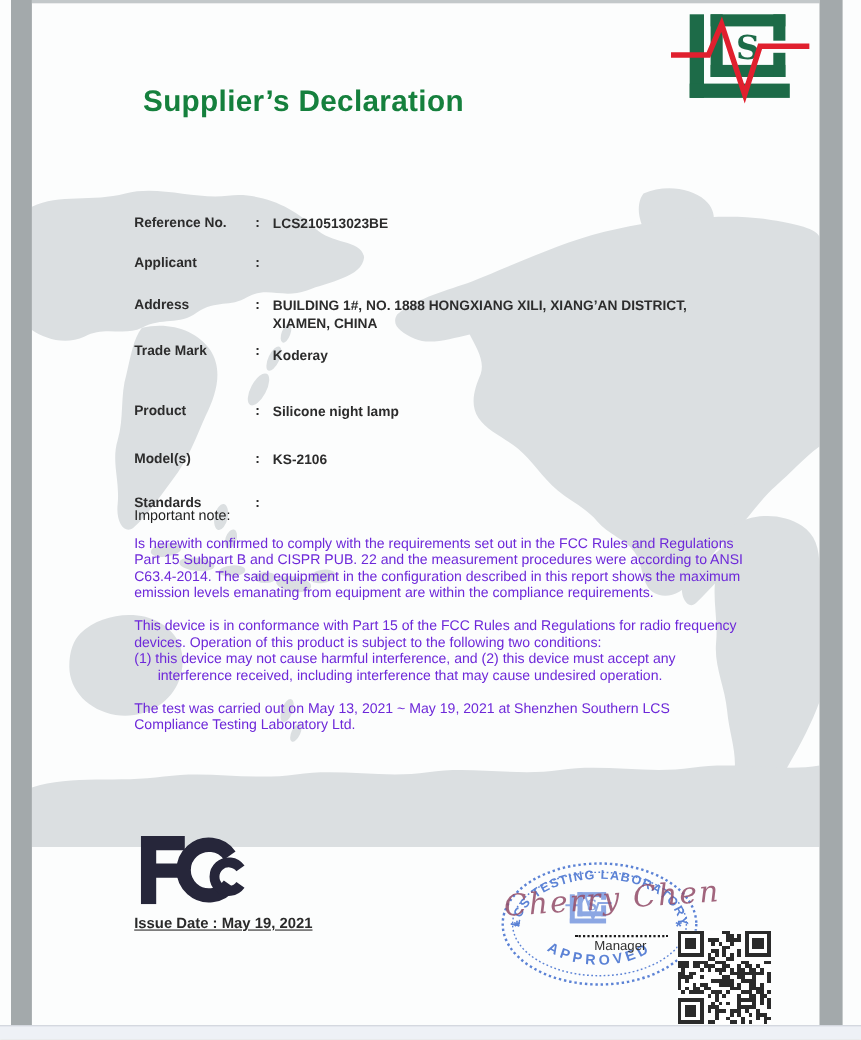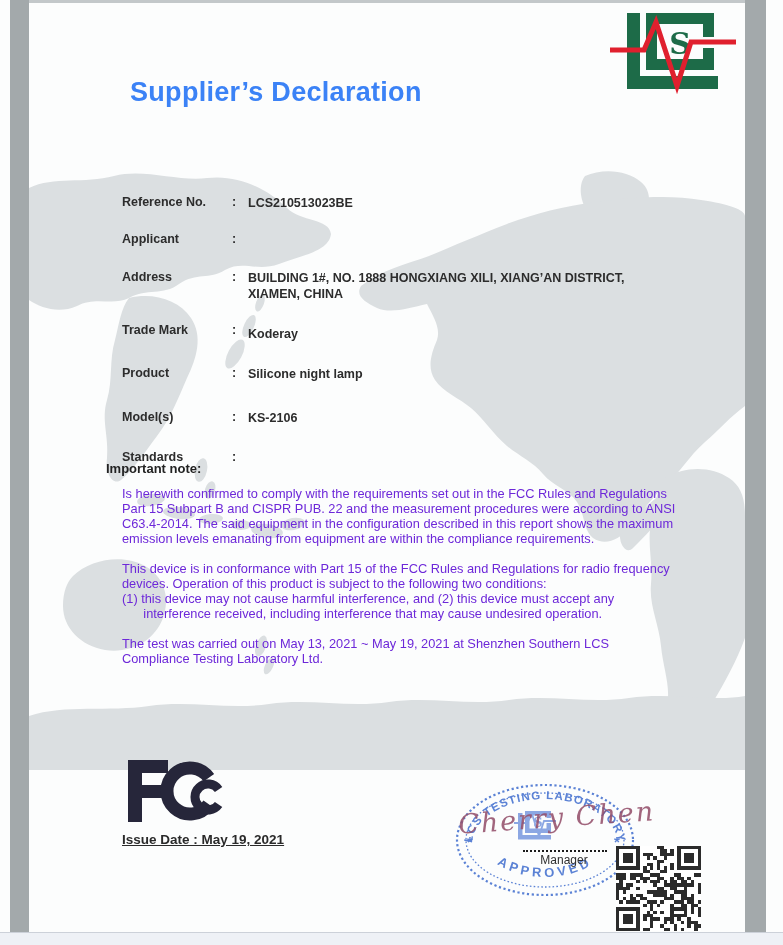--- a/index.html
+++ b/index.html
@@ -7,27 +7,27 @@
     position:relative;width:783px;height:945px;background:#fcfdfd;
     font-family:"Liberation Sans",sans-serif;overflow:hidden;
     box-shadow:0 0 4px rgba(0,0,0,.2);
   }
   .edge-bar{position:absolute;top:0;width:19px;height:932px;background:#a3a9ab;z-index:4;}
   #edge-left{left:10px;}
   #edge-right{left:745px;width:21px;}
   #top-line{position:absolute;left:29px;top:0;width:716px;height:3px;background:#c3c8ca;z-index:3;}
   #bottom-strip{position:absolute;left:0;top:932px;width:783px;height:13px;background:#eef1f6;border-top:1px solid #ccd1d9;z-index:5;}
   #map{position:absolute;left:29px;top:168px;z-index:0;}
-  #title{position:absolute;left:130px;top:74px;font-size:27px;font-weight:bold;color:#3b82f6;line-height:37px;letter-spacing:.3px;z-index:1;text-align:center;}
+  #title{position:absolute;left:130px;top:74px;font-size:27px;font-weight:bold;color:#15803d;line-height:37px;letter-spacing:.3px;z-index:1;text-align:center;}
   .frow{position:absolute;left:122px;height:16px;width:610px;font-size:12.5px;font-weight:bold;color:#2c2c2c;z-index:1;margin-top:32px;}
   .frow .lbl{position:absolute;left:0;top:0;}
   .frow .col{position:absolute;left:110px;top:0;}
   .frow .val{position:absolute;left:126px;top:0;white-space:pre;line-height:16px;}
   .para{position:absolute;left:122px;font-size:12.8px;line-height:14.9px;color:#6d28d9;white-space:pre;z-index:1;}
-  #important-note{position:absolute;left:106px;top:461px;font-size:13px;font-weight:bold;color:#222;z-index:1;}
+  #important-note{position:absolute;left:122px;top:461px;font-size:13px;font-weight:normal;color:#222;z-index:1;}
   #fcc-logo{position:absolute;left:128px;top:760px;z-index:1;}
   #issue-date{position:absolute;left:122px;top:832px;font-size:13.5px;font-weight:bold;color:#2a2a2a;z-index:1;text-decoration:underline;}
   #lcs-logo{position:absolute;left:610px;top:10px;z-index:1;}
   #stamp{position:absolute;left:452px;top:781px;z-index:2;}
   #signature{
     position:absolute;left:458px;top:802px;width:195px;text-align:center;z-index:3;
     font-family:"DejaVu Serif",serif;font-style:italic;font-size:27px;letter-spacing:2px;
     color:rgba(148,80,107,.88);transform:rotate(-4deg);white-space:nowrap;
   }
   #sig-line{position:absolute;left:523px;top:850px;width:84px;border-top:2px dotted #1b1b1b;z-index:3;}
@@ -96,21 +96,21 @@
   <div class="frow" style="top:200px">
     <span class="lbl">Applicant</span>
     <span class="col">:</span>
   </div>
   <div class="frow" style="top:238px">
     <span class="lbl">Address</span>
     <span class="col">:</span>
     <span class="val">BUILDING 1#, NO. 1888 HONGXIANG XILI, XIANG’AN DISTRICT,
 XIAMEN, CHINA</span>
   </div>
-  <div class="frow" style="top:291px">
+  <div class="frow" style="top:280px">
     <span class="lbl">Trade Mark</span>
     <span class="col">:</span>
     <span class="val" style="top:3px">Koderay</span>
   </div>
   <div class="frow" style="top:334px">
     <span class="lbl">Product</span>
     <span class="col">:</span>
     <span class="val">Silicone night lamp</span>
   </div>
   <div class="frow" style="top:378px">

